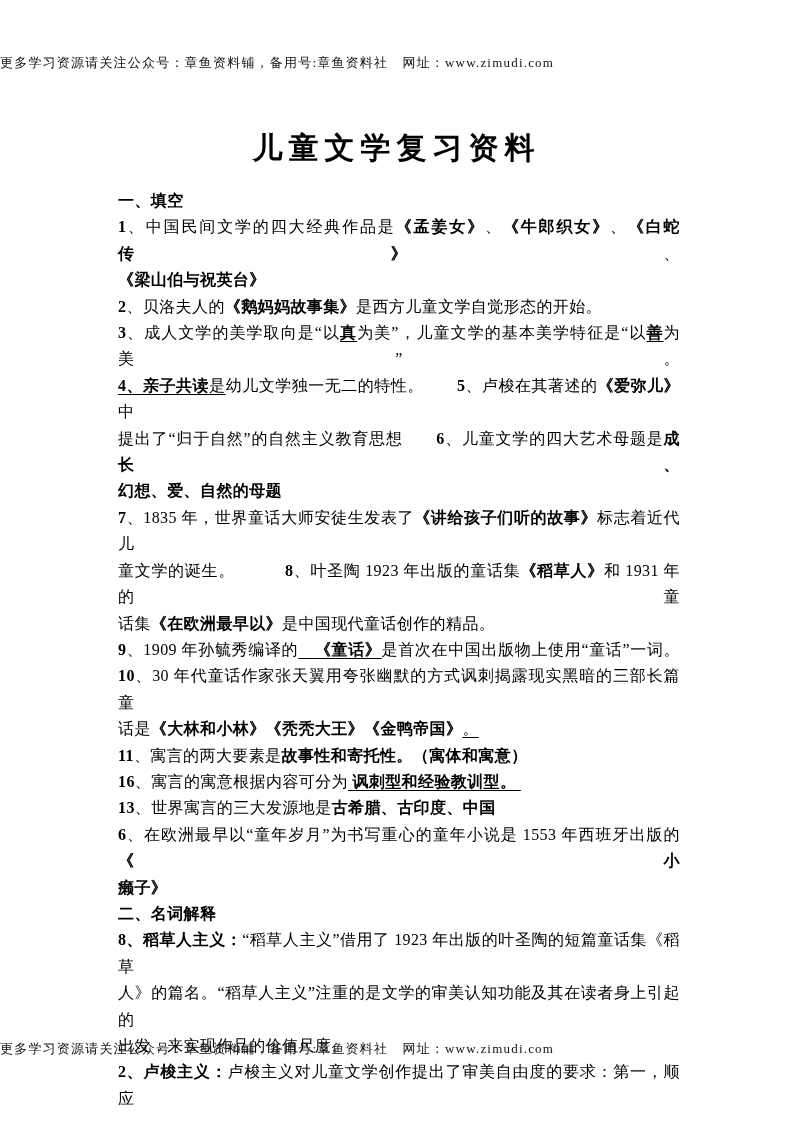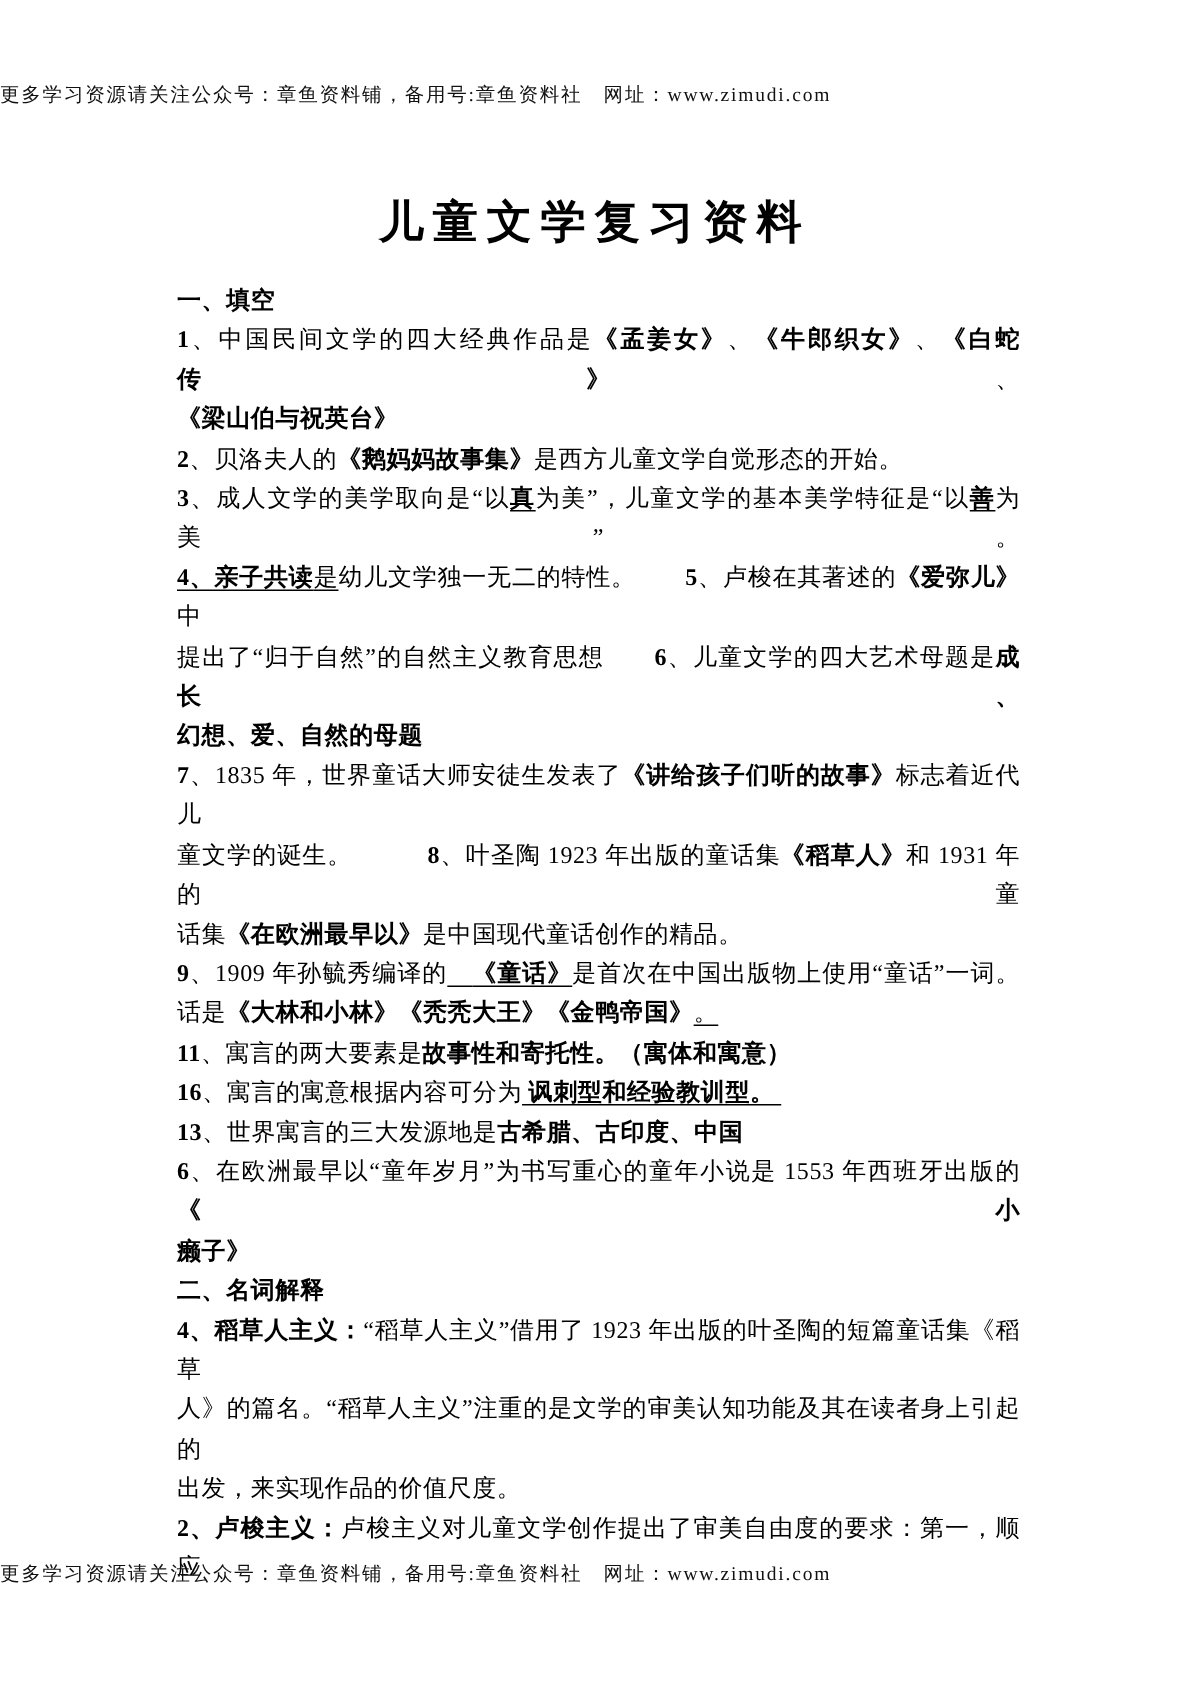--- a/index.html
+++ b/index.html
@@ -60,27 +60,28 @@
       <div class="line"><span class="b">《梁山伯与祝英台》</span></div>
       <div class="line"><span class="b">2</span><span>、贝洛夫人的</span><span class="b">《鹅妈妈故事集》</span><span>是西方儿童文学自觉形态的开始。</span></div>
       <div class="line j"><span class="b">3</span><span>、成人文学的美学取向是“以</span><span class="b u">真</span><span>为美”，儿童文学的基本美学特征是“以</span><span class="b u">善</span><span>为美”。</span></div>
       <div class="line j"><span class="b u">4、亲子共读</span><span class="u">是</span><span>幼儿文学独一无二的特性。</span><span>　　</span><span class="b">5</span><span>、卢梭在其著述的</span><span class="b">《爱弥儿》</span><span>中</span></div>
       <div class="line j"><span>提出了“归于自然”的自然主义教育思想</span><span>　　</span><span class="b">6</span><span>、儿童文学的四大艺术母题是</span><span class="b">成长、</span></div>
       <div class="line"><span class="b">幻想、爱、自然的母题</span></div>
       <div class="line j"><span class="b">7</span><span>、1835 年，世界童话大师安徒生发表了</span><span class="b">《讲给孩子们听的故事》</span><span>标志着近代儿</span></div>
       <div class="line j"><span>童文学的诞生。</span><span>　　　</span><span class="b">8</span><span>、叶圣陶 1923 年出版的童话集</span><span class="b">《稻草人》</span><span>和 1931 年的童</span></div>
       <div class="line"><span>话集</span><span class="b">《在欧洲最早以》</span><span>是中国现代童话创作的精品。</span></div>
       <div class="line j"><span class="b">9</span><span>、1909 年孙毓秀编译的</span><span class="u">　</span><span class="b u">《童话》</span><span>是首次在中国出版物上使用“童话”一词。</span></div>
+      <div class="line j"><span class="b">10</span><span>、30 年代童话作家张天翼用夸张幽默的方式讽刺揭露现实黑暗的三部长篇童</span></div>
       <div class="line"><span>话是</span><span class="b">《大林和小林》《秃秃大王》《金鸭帝国》</span><span class="u">。</span></div>
       <div class="line"><span class="b">11</span><span>、寓言的两大要素是</span><span class="b">故事性和寄托性。（寓体和寓意）</span></div>
       <div class="line"><span class="b">16</span><span>、寓言的寓意根据内容可分为</span><span class="b u"> 讽刺型和经验教训型。 </span></div>
       <div class="line"><span class="b">13</span><span>、世界寓言的三大发源地是</span><span class="b">古希腊、古印度、中国</span></div>
       <div class="line j"><span class="b">6</span><span>、在欧洲最早以“童年岁月”为书写重心的童年小说是 1553 年西班牙出版的</span><span class="b">《小</span></div>
       <div class="line"><span class="b">癞子》</span></div>
       <div class="line"><span class="b">二、名词解释</span></div>
-      <div class="line j"><span class="b">4、稻草人主义：</span><span>“稻草人主义”借用了 1923 年出版的叶圣陶的短篇童话集《稻草</span></div>
+      <div class="line j"><span class="b">8、稻草人主义：</span><span>“稻草人主义”借用了 1923 年出版的叶圣陶的短篇童话集《稻草</span></div>
       <div class="line j"><span>人》的篇名。“稻草人主义”注重的是文学的审美认知功能及其在读者身上引起的</span></div>
       <div class="line"><span>出发，来实现作品的价值尺度。</span></div>
       <div class="line j"><span class="b">2、卢梭主义：</span><span>卢梭主义对儿童文学创作提出了审美自由度的要求：第一，顺应</span></div>
     </div>
 
   <div class="footer-note">更多学习资源请关注公众号：章鱼资料铺，备用号:章鱼资料社　网址：www.zimudi.com</div>
 </div>
 
 </body></html>

